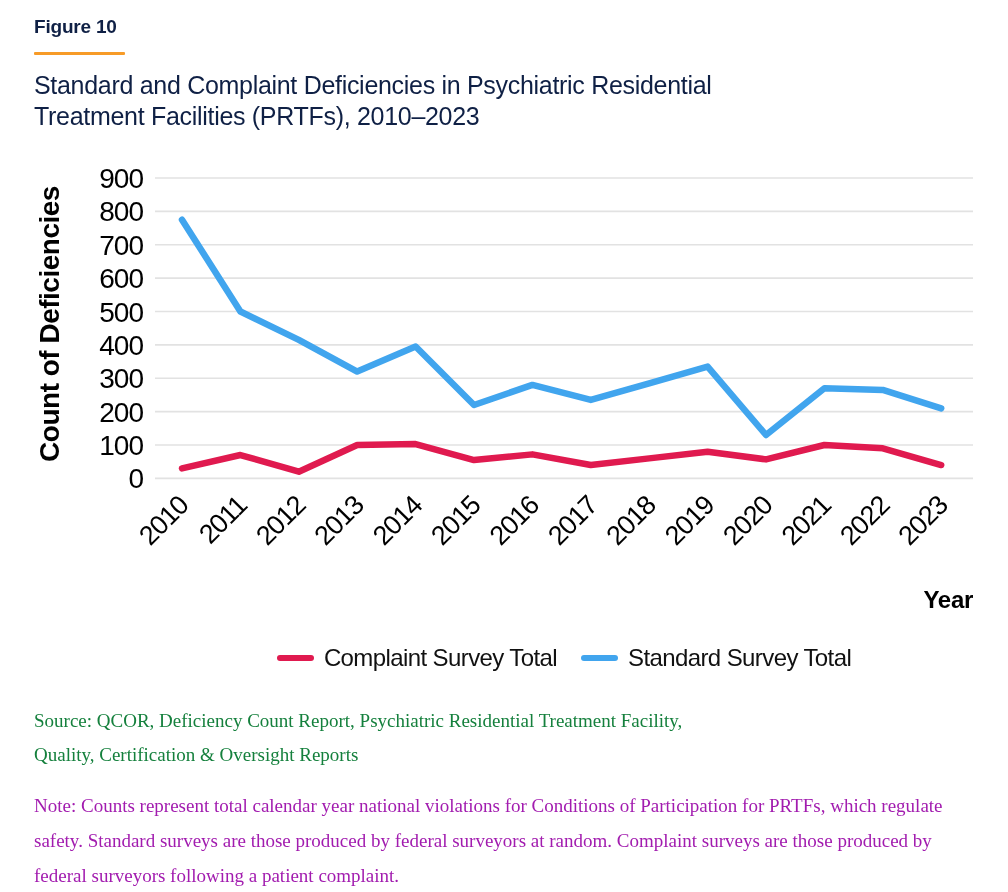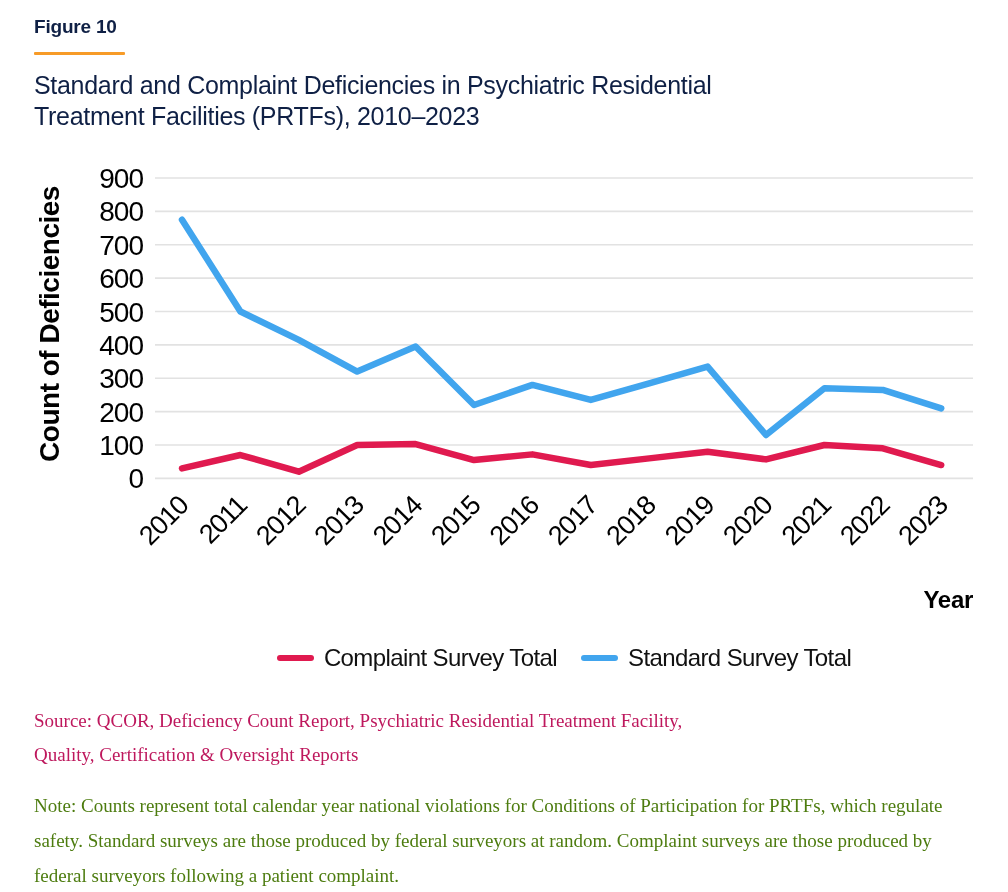--- a/index.html
+++ b/index.html
@@ -34,25 +34,25 @@
   }
   .legend{
     position:absolute;left:155px;top:644px;width:818px;
     display:flex;justify-content:center;align-items:center;gap:24px;
   }
   .legend-item{display:flex;align-items:center;gap:10px;}
   .legend-swatch{width:37px;height:6px;border-radius:3px;flex:none;}
   .legend-label{font-size:24px;letter-spacing:-0.6px;color:#111;}
   .source{
     position:absolute;left:34px;top:704px;margin:0;
-    font-family:"Liberation Serif",serif;font-size:19px;line-height:34px;color:#be185d;
+    font-family:"Liberation Serif",serif;font-size:19px;line-height:34px;color:#15803d;
   }
   .note{
     position:absolute;left:34px;top:788px;margin:0;width:952px;
-    font-family:"Liberation Serif",serif;font-size:19px;line-height:35px;color:#4d7c0f;
+    font-family:"Liberation Serif",serif;font-size:19px;line-height:35px;color:#a21caf;
   }
 </style>
 </head>
 <body>
 
 <div class="page">
 
   <div class="fig-label">Figure 10</div>
   <div class="fig-underline" style="background-color: rgb(247, 155, 40);"></div>
 

